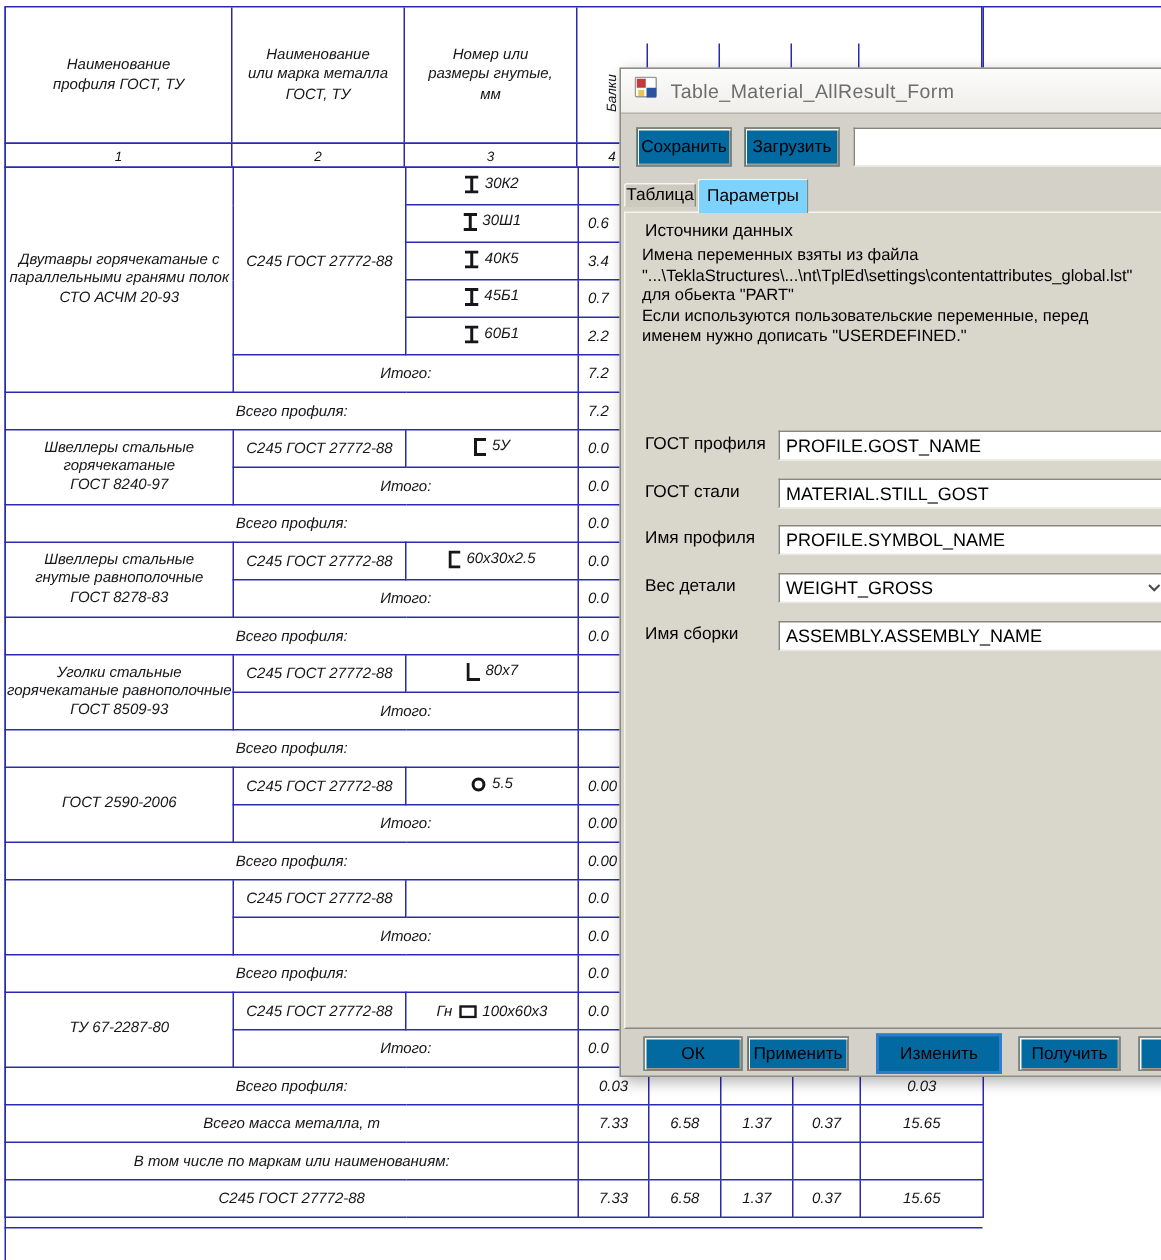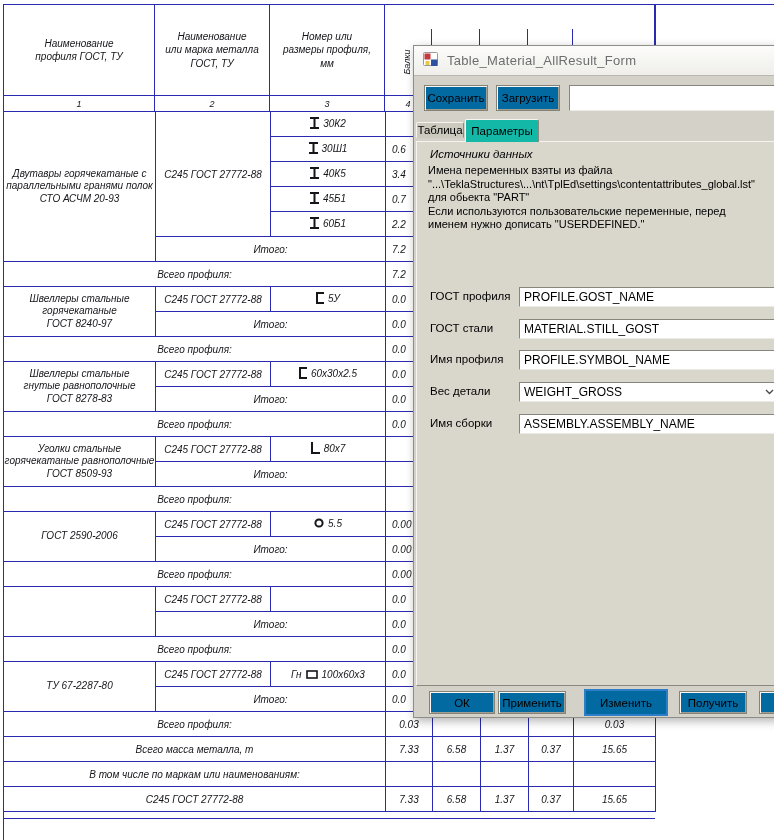--- a/index.html
+++ b/index.html
@@ -62,24 +62,24 @@
   .btn { position:absolute; background:#0369a1; border:1px solid #858378;
     box-shadow:inset 1px 1px 0 #f8f7f3, inset -1px -1px 0 #a09d93;
     display:flex; align-items:center; justify-content:center; font-size:11.5px; cursor:default; }
   .sunken { background:#ffffff; border:1px solid; border-color:#87857c #eceae4 #eceae4 #87857c; }
   .toolbar-input { position:absolute; left:155px; top:39px; width:245px; height:26px;
     font-size:12px; padding:0 4px; outline:none; }
   .tab { position:absolute; display:flex; align-items:center; justify-content:center;
     font-size:11.5px; border:1px solid; border-color:#f5f4ef #8a887f transparent #f5f4ef;
     border-top-left-radius:2px; border-top-right-radius:2px; }
   .tab.inactive { top:76px; height:16px; background:#ccc9bf; }
-  .tab.active { top:73px; height:23px; background:#14b8a6; z-index:3; border-bottom:none; }
+  .tab.active { top:73px; height:23px; background:#7dd3fc; z-index:3; border-bottom:none; }
   .panel { position:absolute; left:2px; top:95px; width:396px; height:545px;
     background:#d9d6cc; border:1px solid; border-color:#f5f4ef #8a887f #8a887f #f5f4ef; z-index:2; }
-  .grp-label { position:absolute; left:13px; top:6px; font-size:11.5px;font-style:italic; }
+  .grp-label { position:absolute; left:13px; top:6px; font-size:11.5px; }
   .info-text { position:absolute; left:11px; top:22px; width:378px;
     font-size:11px; line-height:13.5px; }
   .fld-label { position:absolute; left:13px; font-size:11.5px; }
   .fld-input { position:absolute; left:102px; width:310px; height:20px;
     font-size:12px; padding:0 4px; outline:none;
     background:#fff; border:1px solid; border-color:#87857c #eceae4 #eceae4 #87857c; }
   .combo { width:258px; }
   .combo-arrow { position:absolute; left:345px; width:14px; height:20px;
     display:flex; align-items:center; justify-content:center; }
   .btn.focused { border:2px solid #2d7dc8; box-shadow:none; }
@@ -91,21 +91,21 @@
 <div class="top-ext"></div>
 <div class="v655"></div>
 
 <div class="hdr-box">
   <div class="hcell hc1 pre">Наименование
 профиля ГОСТ, ТУ</div>
   <div class="hcell hc2 pre">Наименование
 или марка металла
 ГОСТ, ТУ</div>
   <div class="hcell hc3 pre">Номер или
-размеры профиля,
+размеры гнутые,
 мм</div>
   <div class="hcell hsub hs4">
       <span class="vtext">Балки</span>
     </div>
   <div class="hcell hsub hs5">
       <span class="vtext"></span>
     </div>
   <div class="hcell hsub hs6">
       <span class="vtext"></span>
     </div>

